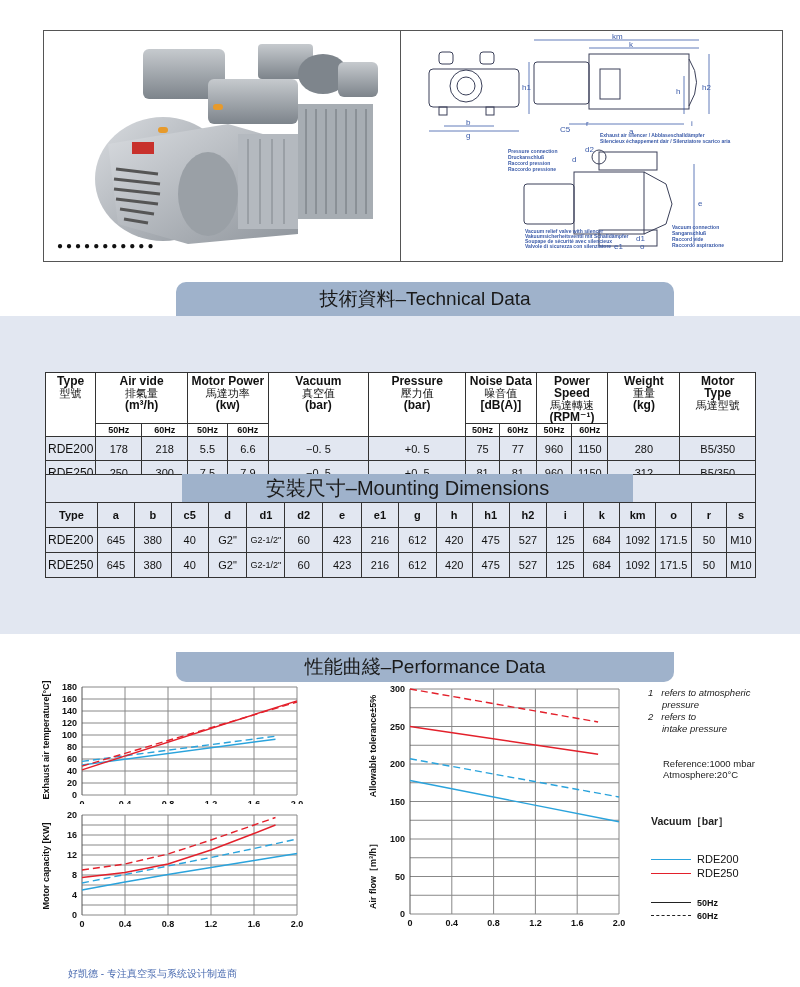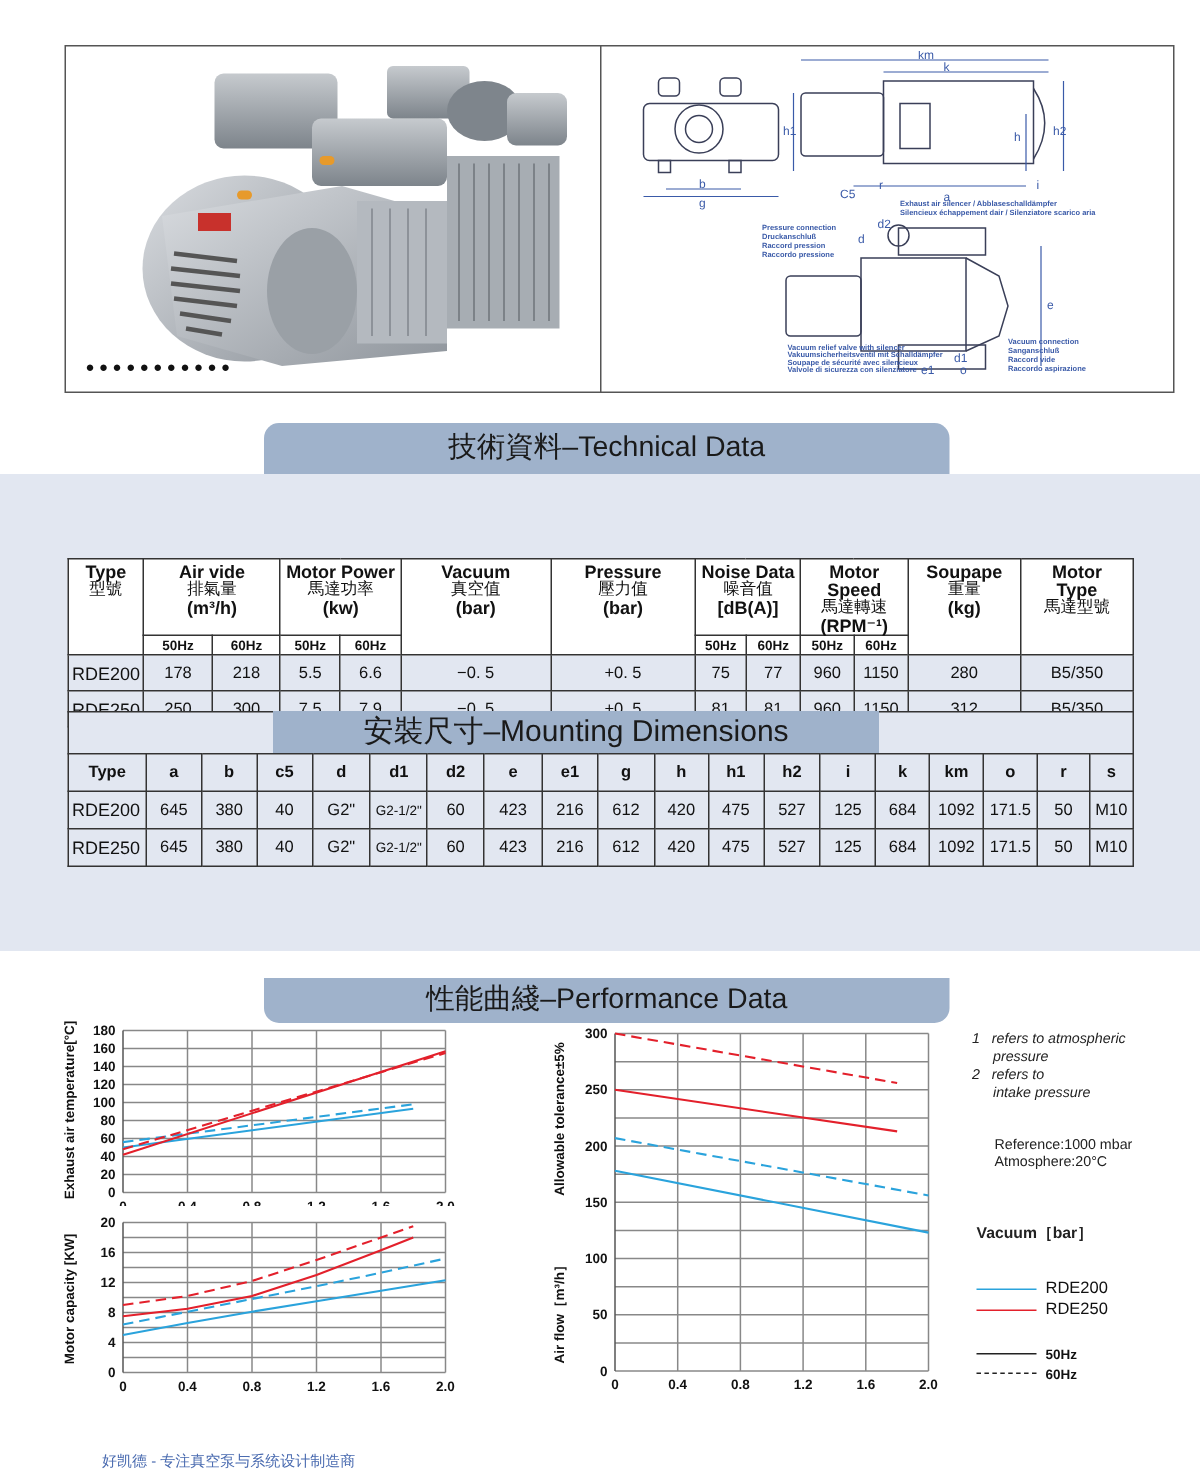--- a/index.html
+++ b/index.html
@@ -7,39 +7,39 @@
   .abs { position: absolute; }
 
   
   .top-frame { left: 43px; top: 30px; width: 740px; height: 232px; border: 1px solid #555; background: #fff; }
   .top-divider { left: 400px; top: 30px; width: 1px; height: 232px; background: #555; }
   .photo { left: 48px; top: 34px; width: 348px; height: 224px; }
   .dots { left: 57px; top: 240px; font-size: 10px; letter-spacing: 3px; color: #111; }
   .drawing { left: 404px; top: 34px; width: 376px; height: 224px; }
 
   
-  .tab { left: 176px; width: 457px; background: #9fb2cb; color: #1a1a1a; text-align: center; font-size: 19px; }
+  .tab { left: 176px; width: 498px; background: #9fb2cb; color: #1a1a1a; text-align: center; font-size: 19px; }
   .tab-tech { top: 282px; height: 34px; line-height: 34px; border-radius: 10px 10px 0 0; }
   .tab-perf { top: 652px; height: 30px; line-height: 30px; border-radius: 0 0 10px 10px; }
 
   .band { left: 0; top: 316px; width: 800px; height: 318px; background: #e2e7f1; }
 
   
   table { border-collapse: collapse; position: absolute; background: #fff; padding-left: 21px; }
   .tech { left: 45px; top: 372px; width: 711px; }
   .tech td, .tech th { border: 1px solid #333; text-align: center; font-size: 11px; }
   .tech th { font-weight: bold; font-size: 12px; line-height: 12px; vertical-align: top; padding-top: 2px; }
   .tech th .cn { font-weight: normal; font-size: 11px; display: block; }
   .tech .hz { font-size: 9px; font-weight: bold; border-top: none; height: 11px; vertical-align: bottom; padding: 0; }
   .tech .hz-split { border-left: 1px solid #333; }
   .tech td { background: #e2e7f1; height: 24px; }
   .tech td.typ { text-align: left; padding-left: 2px; font-size: 12px; background: #e2e7f1; }
 
   .mount-head { left: 45px; top: 474px; width: 711px; height: 28px; border: 1px solid #333; border-bottom: none; background: #e2e7f1; }
-  .mount-head-bar { left: 182px; top: 474px; width: 404px; height: 28px; background: #9fb2cb; text-align: center; font-size: 20px; line-height: 28px; color: #1a1a1a; }
+  .mount-head-bar { left: 182px; top: 474px; width: 451px; height: 28px; background: #9fb2cb; text-align: center; font-size: 20px; line-height: 28px; color: #1a1a1a; }
   .mount { left: 45px; top: 502px; width: 711px; }
   .mount td { border: 1px solid #333; text-align: center; font-size: 11px; height: 25px; background: #e2e7f1; }
   .mount tr.hdr td { font-weight: bold; background: #e2e7f1; }
   .mount td.typ { text-align: left; padding-left: 2px; font-size: 12px; }
   .mount td.sm { font-size: 9px; }
 
   
   .chart svg { position: absolute; }
   .axis-label { font-size: 9px; font-weight: bold; fill: #111; }
   .notes { left: 648px; top: 687px; font-size: 9.5px; line-height: 12px; color: #222; }
@@ -207,22 +207,22 @@
       <col style="width:93px">
   </colgroup>
   <tbody>
       <tr style="height:43px">
     <th rowspan="2"><span>Type</span><span class="cn">型號</span></th>
     <th colspan="2"><span>Air vide</span><span class="cn">排氣量</span><span>(m³/h)</span></th>
     <th colspan="2"><span>Motor Power</span><span class="cn">馬達功率</span><span>(kw)</span></th>
     <th rowspan="2"><span>Vacuum</span><span class="cn">真空值</span><span>(bar)</span></th>
     <th rowspan="2"><span>Pressure</span><span class="cn">壓力值</span><span>(bar)</span></th>
     <th colspan="2"><span>Noise Data</span><span class="cn">噪音值</span><span>[dB(A)]</span></th>
-    <th colspan="2"><span>Motor Speed</span><span class="cn">馬達轉速</span><span>(RPM⁻¹)</span></th>
-    <th rowspan="2"><span>Soupape</span><span class="cn">重量</span><span>(kg)</span></th>
+    <th colspan="2"><span>Power Speed</span><span class="cn">馬達轉速</span><span>(RPM⁻¹)</span></th>
+    <th rowspan="2"><span>Weight</span><span class="cn">重量</span><span>(kg)</span></th>
     <th rowspan="2"><span>Motor</span><br><span>Type</span><span class="cn">馬達型號</span></th>
   </tr>
   <tr>
     <th class="hz">50Hz</th>
     <th class="hz hz-split">60Hz</th>
     <th class="hz">50Hz</th>
     <th class="hz hz-split">60Hz</th>
     <th class="hz">50Hz</th>
     <th class="hz hz-split">60Hz</th>
     <th class="hz">50Hz</th>

